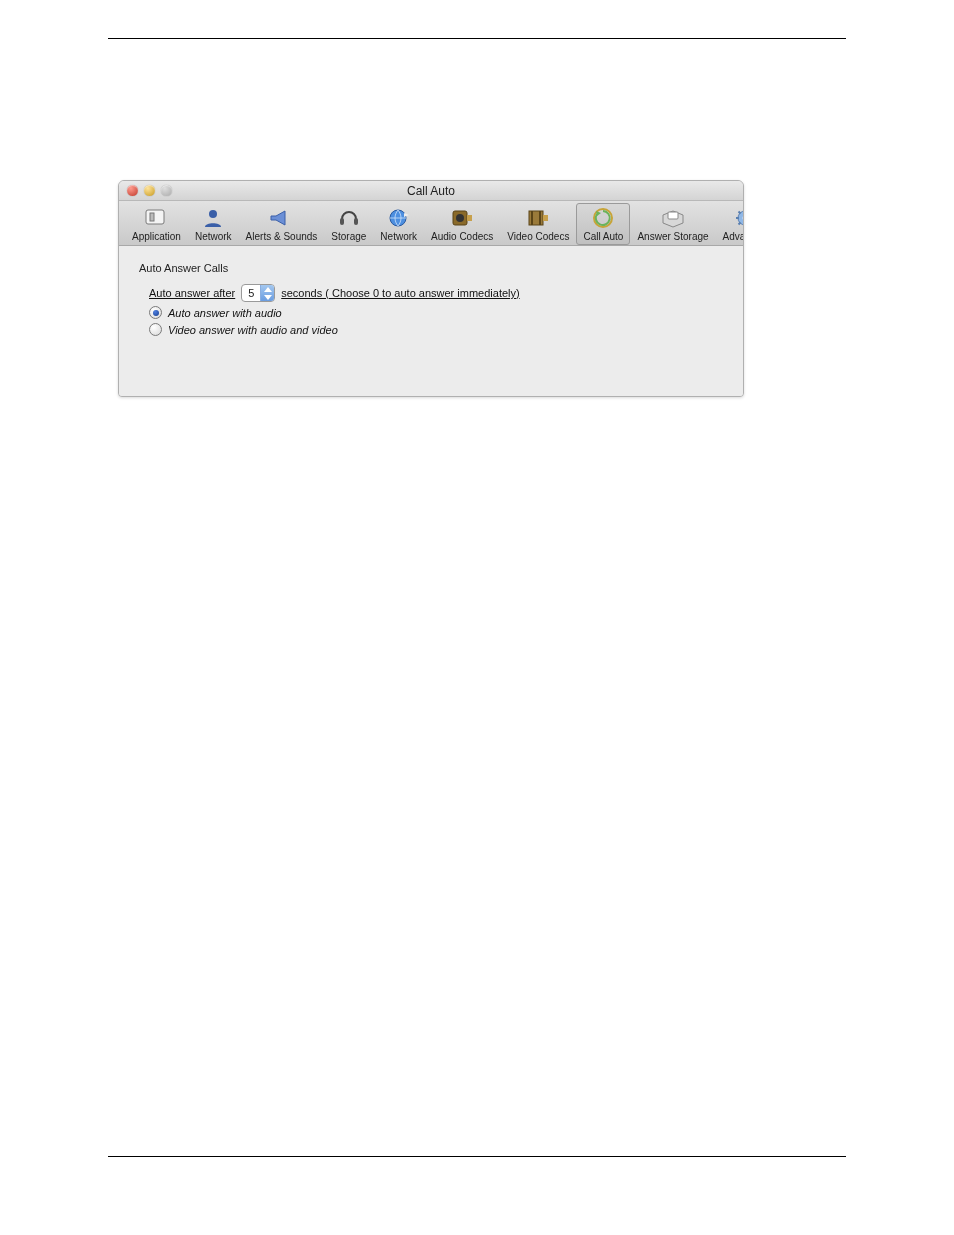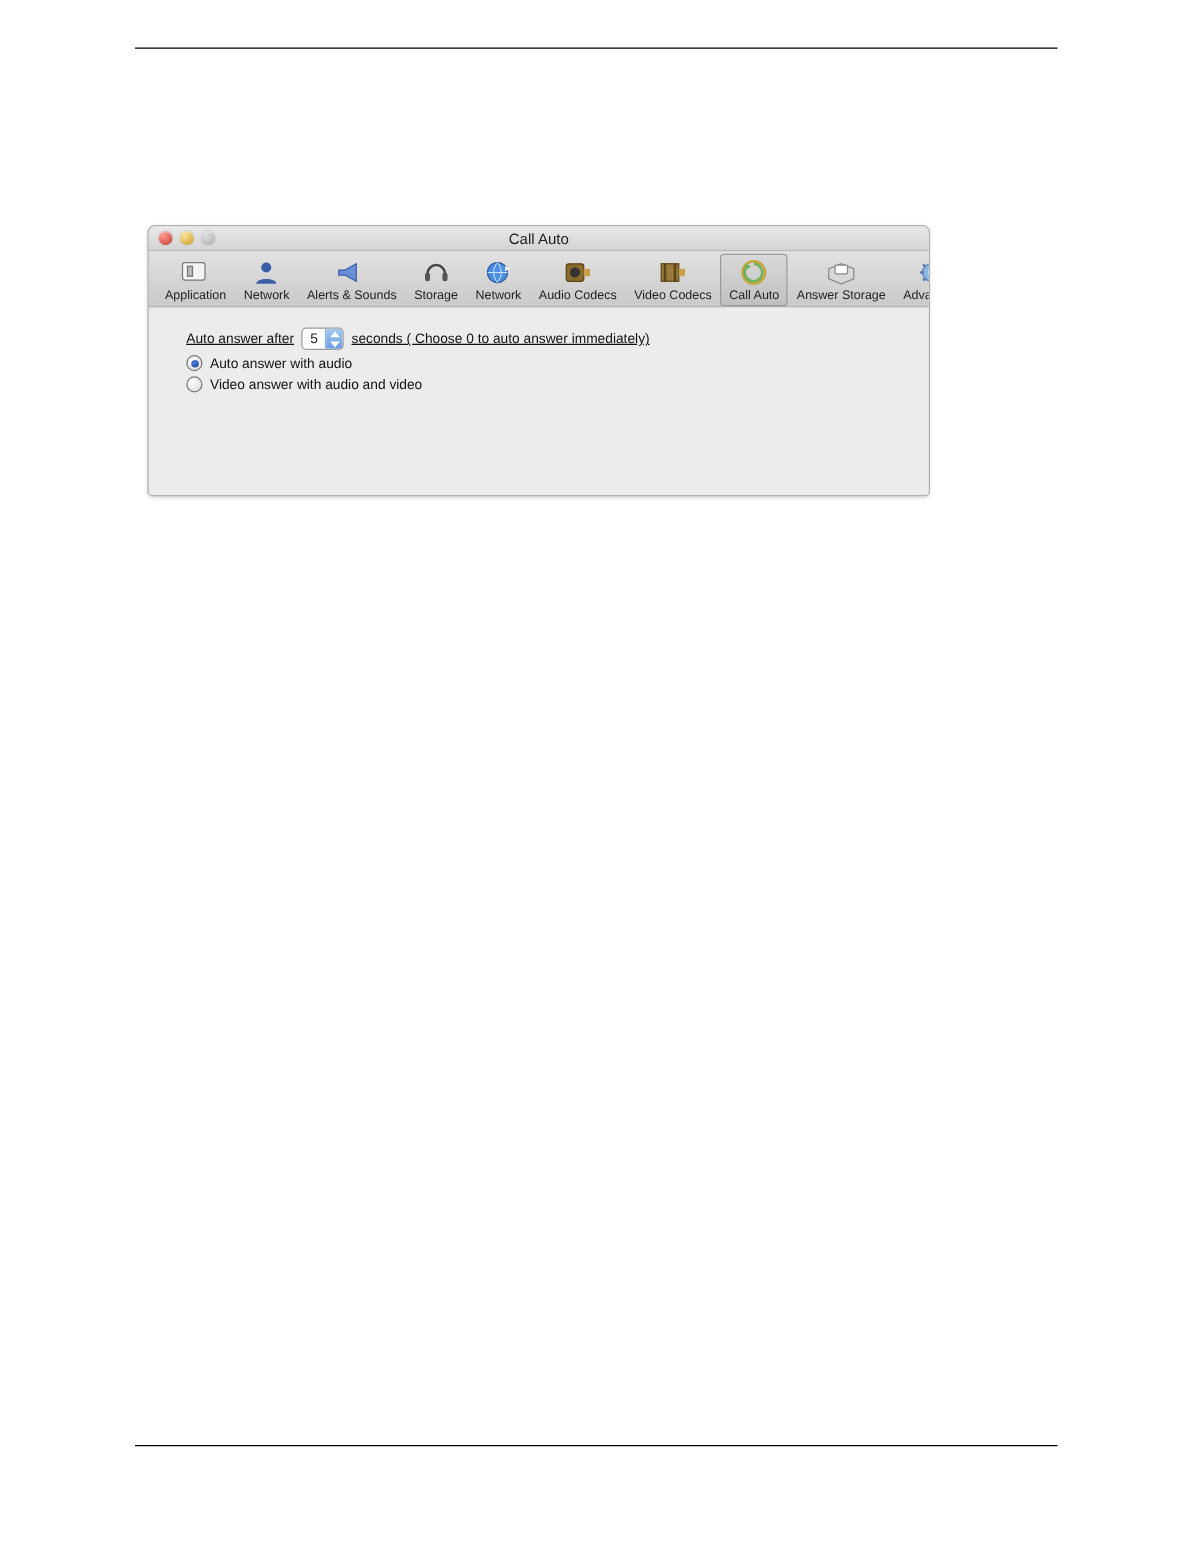--- a/index.html
+++ b/index.html
@@ -96,21 +96,21 @@
   }
   .stepper-btns {
     width: 14px;
     background: linear-gradient(#a4c8f0, #6b9de0);
     display: flex; flex-direction: column;
     border-left: 1px solid #8aaee0;
   }
   .stepper-btn { flex: 1; display: flex; align-items: center; justify-content: center; }
   .stepper-btn svg { display: block; }
   .media-label { font-size: 11px; color: #111; margin: 14px 0 6px 10px; }
-  .radio-row { display: flex; align-items: center; gap: 6px; margin-left: 10px; margin-top: 4px; }
+  .radio-row { display: flex; align-items: center; gap: 6px; margin-left: 10px; margin-top: 4px; font-style: italic; }
   .radio {
     width: 13px; height: 13px; border-radius: 50%;
     border: 1px solid #7a7a7a;
     background: radial-gradient(circle at 35% 30%, #fff, #d8d8d8);
     display: inline-flex; align-items: center; justify-content: center;
   }
   .radio.checked::after {
     content: ""; width: 6px; height: 6px; border-radius: 50%;
     background: radial-gradient(circle at 35% 30%, #4d7fe0, #1a3f90);
   }
@@ -239,20 +239,21 @@
             <path d="M12 2v3M12 17v3M3 11h3M18 11h3M5.5 4.5l2 2M16.5 15.5l2 2M18.5 4.5l-2 2M7.5 15.5l-2 2"></path>
           </g>
         </svg>
       </span>
       <span class="tb-label">Advanced</span>
     </div>
 
   </div>
 
   <div class="content">
+    <div class="group-label">Auto Answer Calls</div>
 
     <div class="row">
       <span class="label">Auto answer after</span>
       <span class="stepper">
         <span class="stepper-val">5</span>
         <span class="stepper-btns">
           <span class="stepper-btn">
             <svg width="8" height="5" viewBox="0 0 8 5">
                 <path d="M0 5l4-5 4 5z" fill="#fff"></path>
               </svg>

